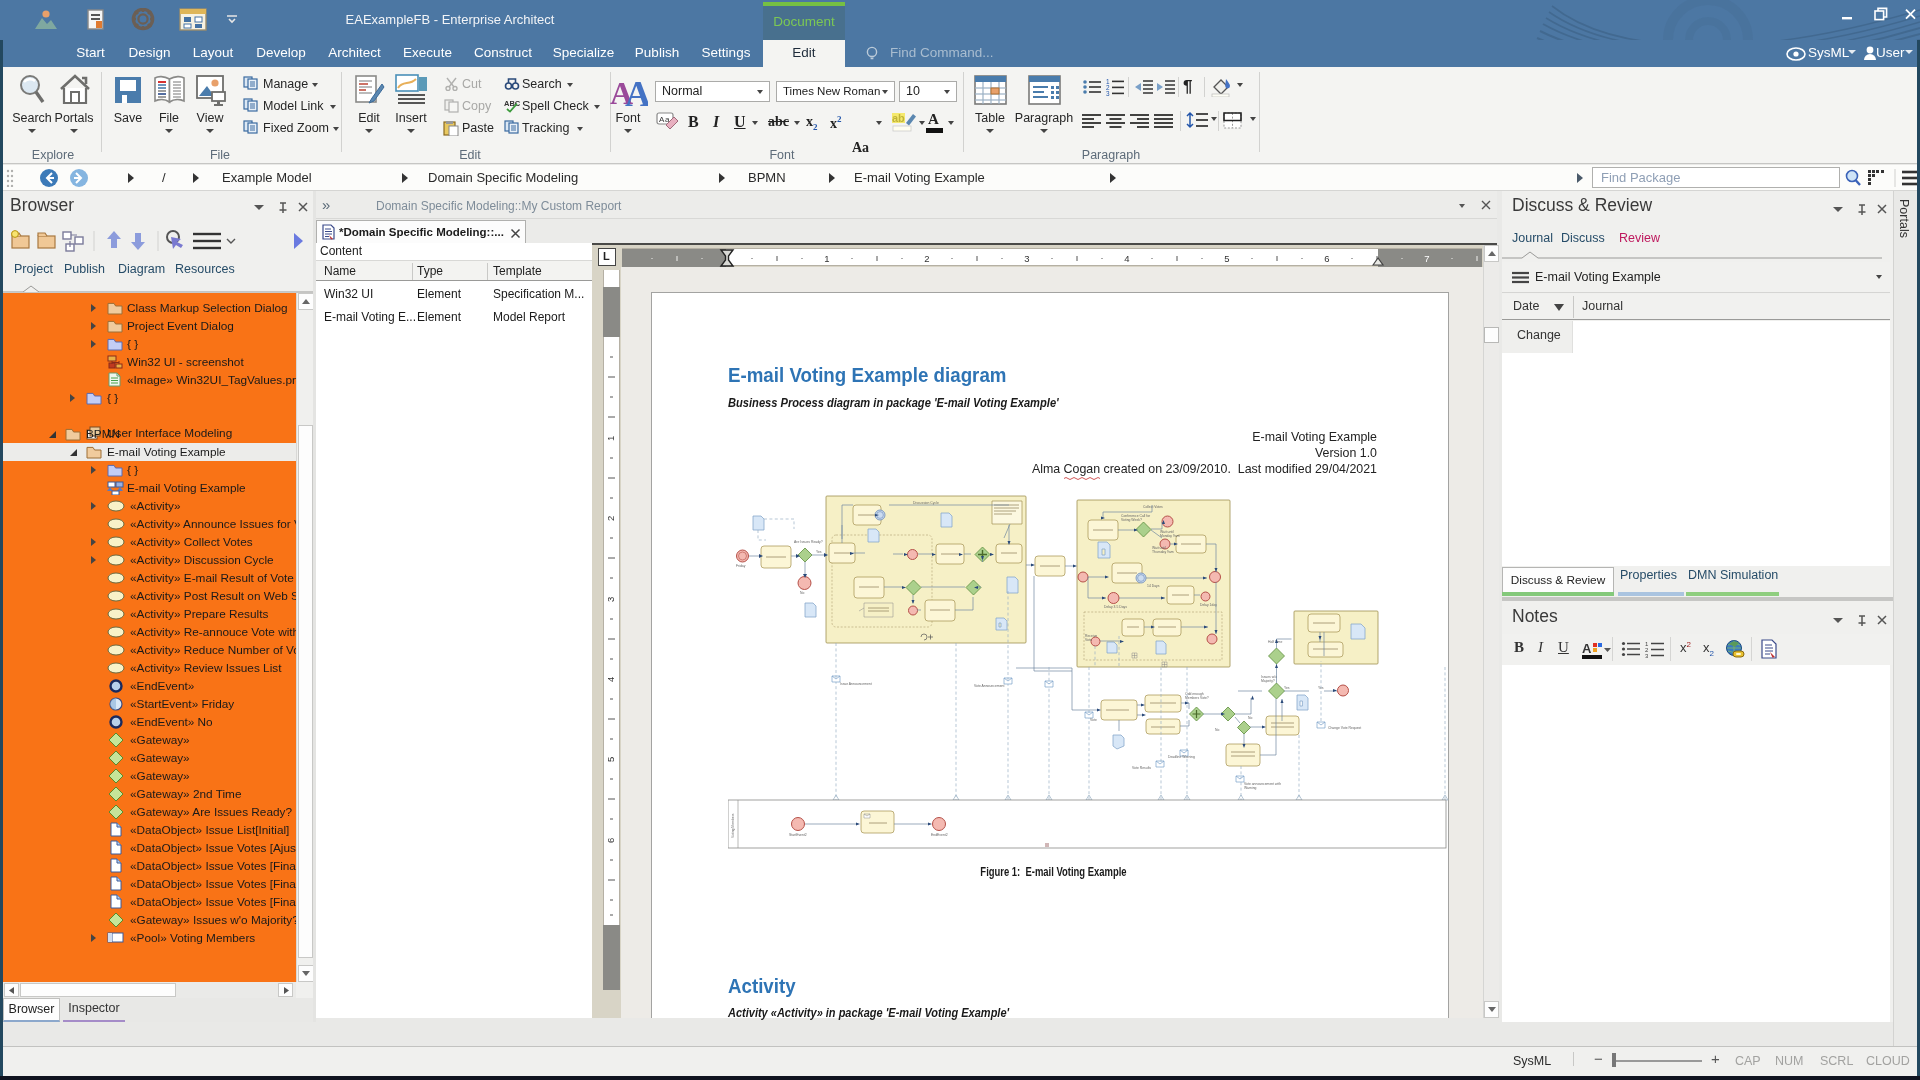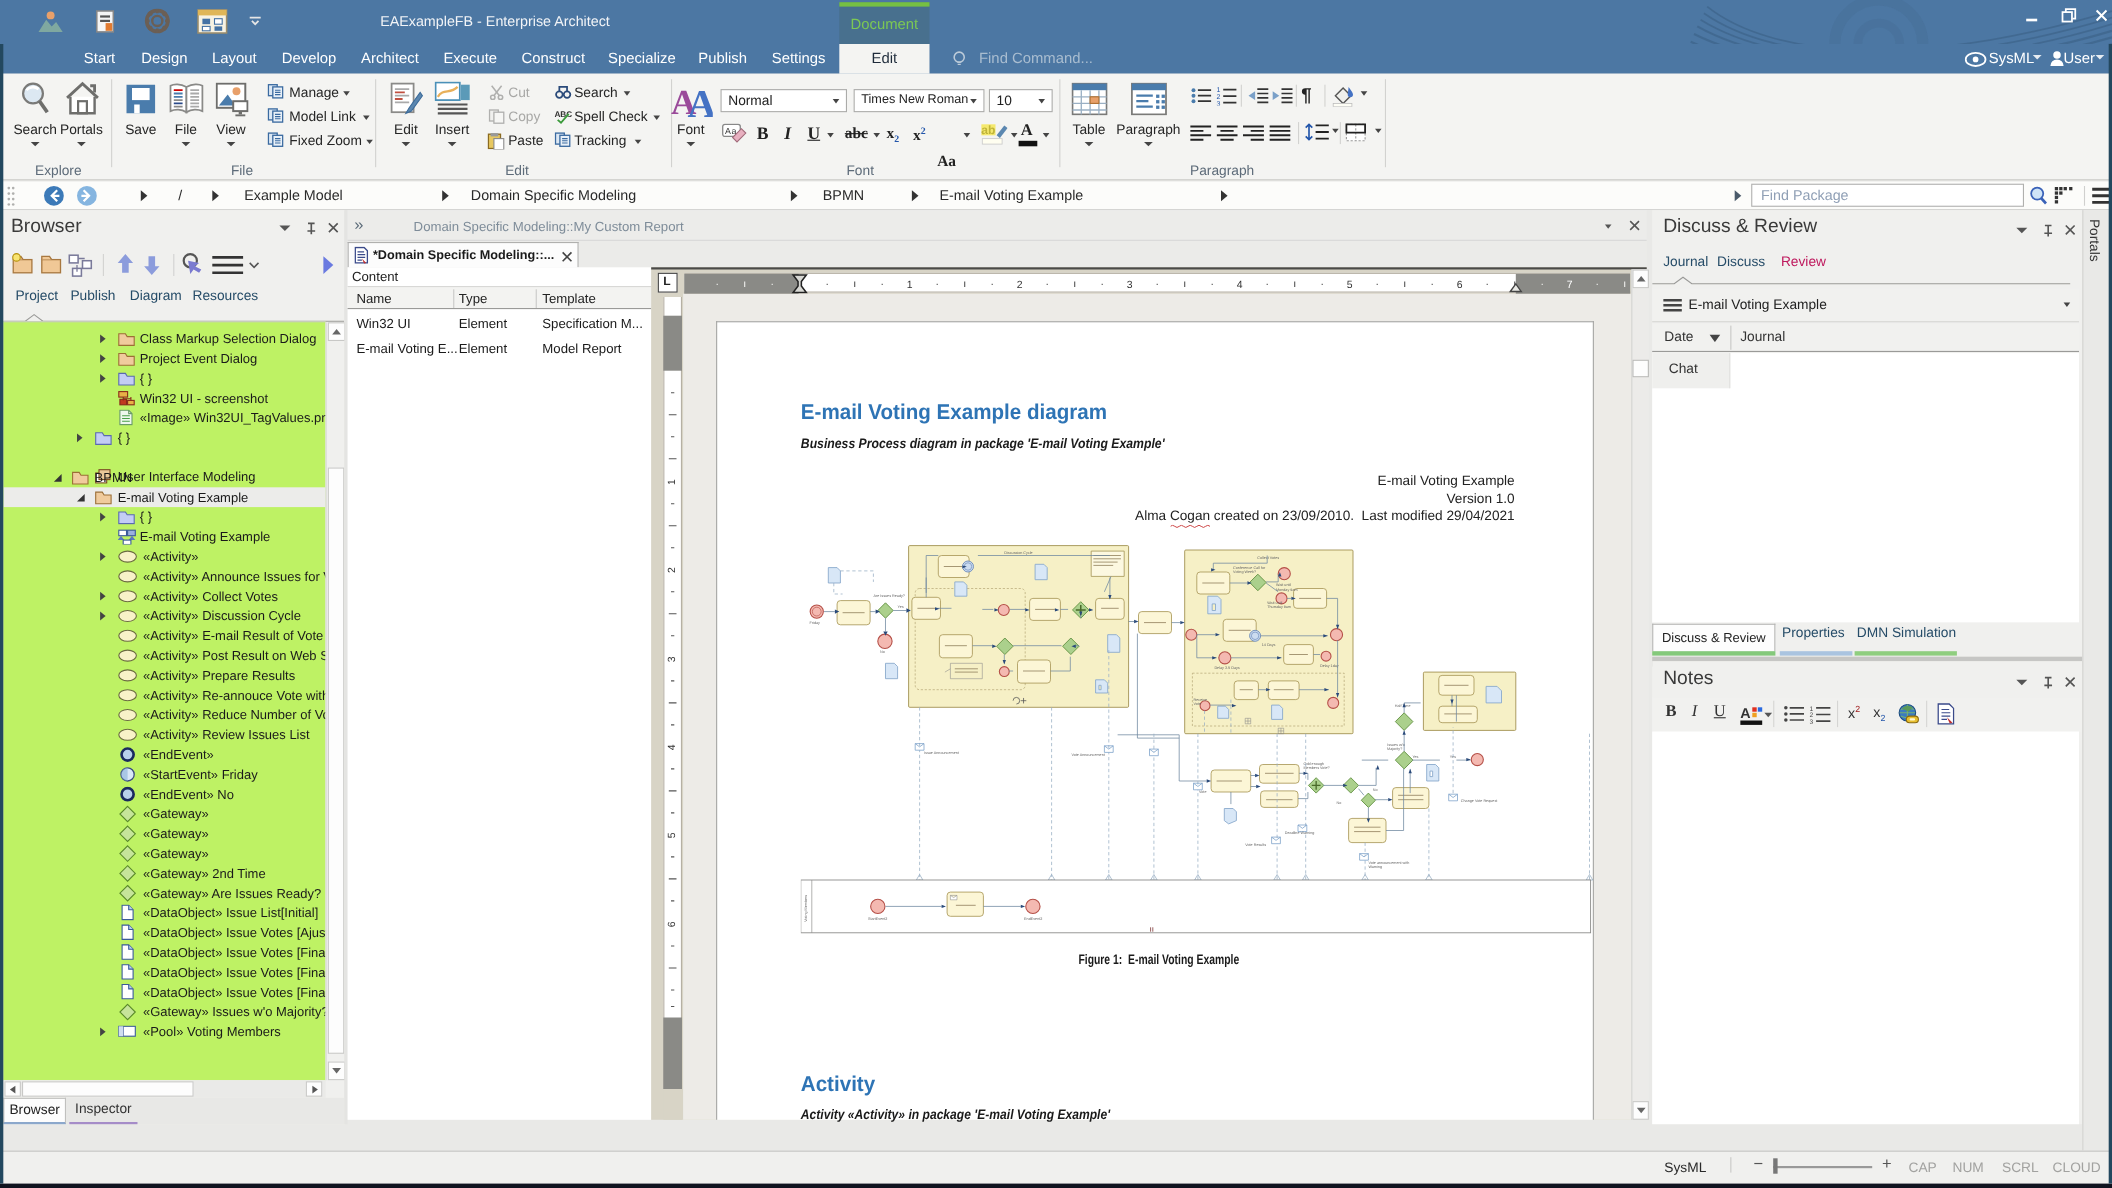--- a/index.html
+++ b/index.html
@@ -29,21 +29,21 @@
   
   #crumbbar { left:0; top:165px; width:1920px; height:26px; background:#fcfcfa; border-bottom:1px solid #d5d5d3; }
   .crumbtxt { position:absolute; top:5px; font-size:13px; color:#2a2a2a; }
   .carrow { position:absolute; top:8px; width:0; height:0; border-top:5px solid transparent; border-bottom:5px solid transparent; border-left:6px solid #333; }
 
   
   #leftedge { left:0; top:40px; width:3px; height:1036px; background:#23485f; }
   #rightedge { left:1917px; top:40px; width:3px; height:1036px; background:#23485f; }
   #browserpanel { left:3px; top:191px; width:310px; height:831px; background:#f0f0ee; }
   #midsplit { left:313px; top:191px; width:3px; height:831px; background:#e4e4e2; }
-  #treearea { position:absolute; left:0px; top:101px; width:293px; height:690px; background:#bef264; border-top:1px solid #c9c9c7; overflow:hidden; }
+  #treearea { position:absolute; left:0px; top:101px; width:293px; height:690px; background:#f97316; border-top:1px solid #c9c9c7; overflow:hidden; }
   .trow { position:absolute; left:0; width:293px; height:18px; font-size:11.8px; color:#1a1a1a; white-space:nowrap; }
   .trow .tt { position:absolute; top:2px; }
   .exp { position:absolute; top:5px; width:0; height:0; border-top:4px solid transparent; border-bottom:4px solid transparent; border-left:5px solid #444; }
   .colp { position:absolute; top:6px; width:0; height:0; border-left:7px solid transparent; border-bottom:7px solid #333; }
 
   
   #midheader { left:316px; top:191px; width:1181px; height:28px; background:#ececea; border-bottom:1px solid #d8d8d6; }
   #contpanel { left:316px; top:243px; width:276px; height:775px; background:#fff; }
   #docedit { left:592px; top:243px; width:905px; height:775px; background:#d8d4c6; }
   #doccanvas { position:absolute; left:29px; top:24px; width:862px; height:751px; background:#edebe7; }
@@ -1371,21 +1371,21 @@
     <div class="abs" style="left:0px;top:103px;width:388px;height:26px;background:#f1f1ef;border-bottom:1px solid #9a9a98;">
       <div class="abs" style="left:11px;top:5px;font-size:12.5px;color:#333;">Date</div>
       <svg class="abs" style="left:52px;top:10px" width="10" height="7" viewBox="0 0 10 7">
           <path d="M0,0 h10 l-5,7 z" fill="#444"></path>
         </svg>
       <div class="abs" style="left:71px;top:2px;width:1px;height:22px;background:#c8c8c6;"></div>
       <div class="abs" style="left:80px;top:5px;font-size:12.5px;color:#333;">Journal</div>
     </div>
     <div class="abs" style="left:0px;top:130px;width:388px;height:245px;background:#fff;">
       <div class="abs" style="left:0px;top:0px;width:71px;height:32px;background:#efefed;border-right:1px solid #e0e0de;">
-        <div class="abs" style="left:15px;top:7px;font-size:12.5px;color:#333;">Chat</div>
+        <div class="abs" style="left:15px;top:7px;font-size:12.5px;color:#333;">Change</div>
       </div>
     </div>
     <div class="abs" style="left:0px;top:375px;width:391px;height:31px;background:#f0f0ee;">
       <div class="abs" style="left:0px;top:1px;width:112px;height:25px;background:#fdfdfd;border:1px solid #b5b5b3;border-bottom:none;font-size:11.8px;color:#222;text-align:center;line-height:24px;">Discuss &amp; Review</div>
       <div class="abs" style="left:0px;top:26px;width:112px;height:4px;background:#84c97b;"></div>
       <div class="abs" style="left:118px;top:2px;font-size:12.5px;color:#264c68;">Properties</div>
       <div class="abs" style="left:116px;top:26px;width:66px;height:4px;background:#aac4e0;"></div>
       <div class="abs" style="left:186px;top:2px;font-size:12.5px;color:#264c68;">DMN Simulation</div>
       <div class="abs" style="left:184px;top:26px;width:93px;height:4px;background:#8fce7f;"></div>
     </div>

